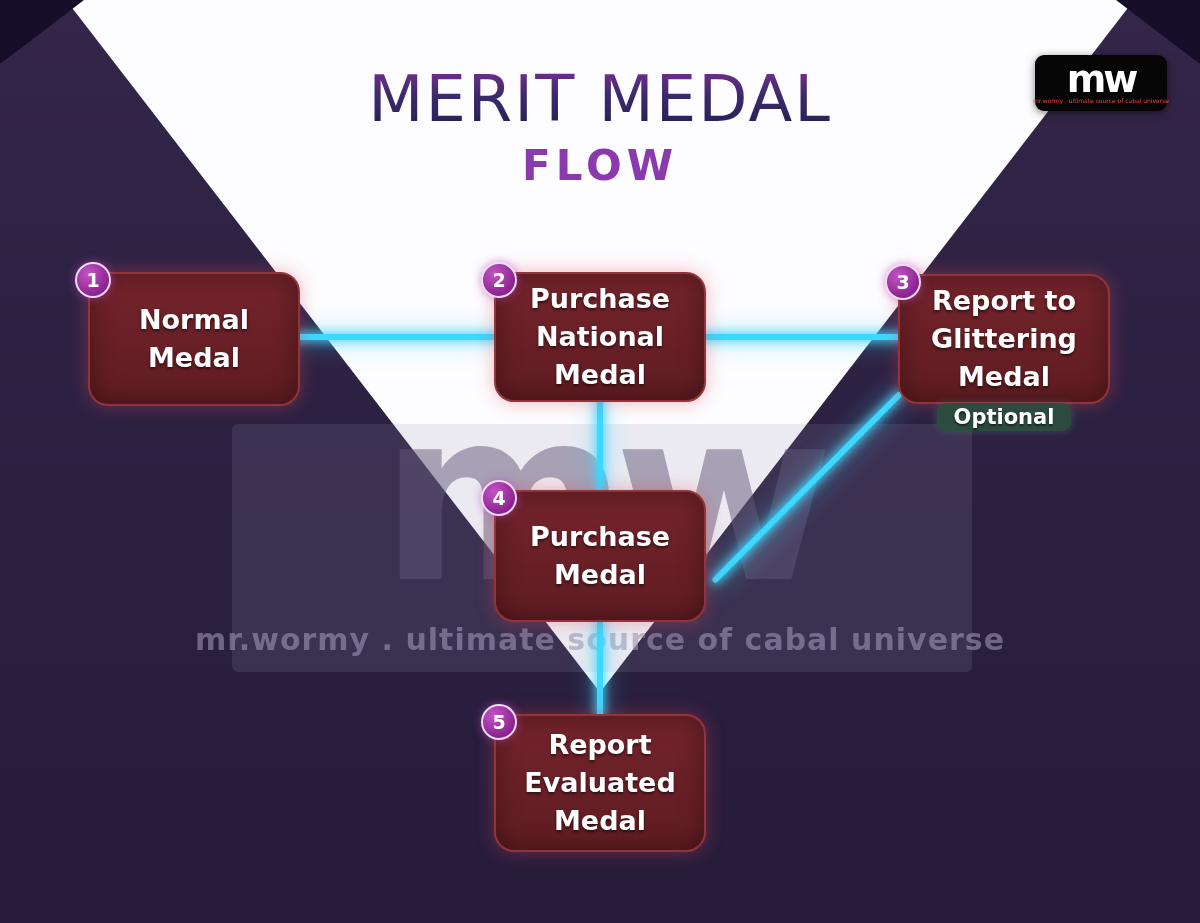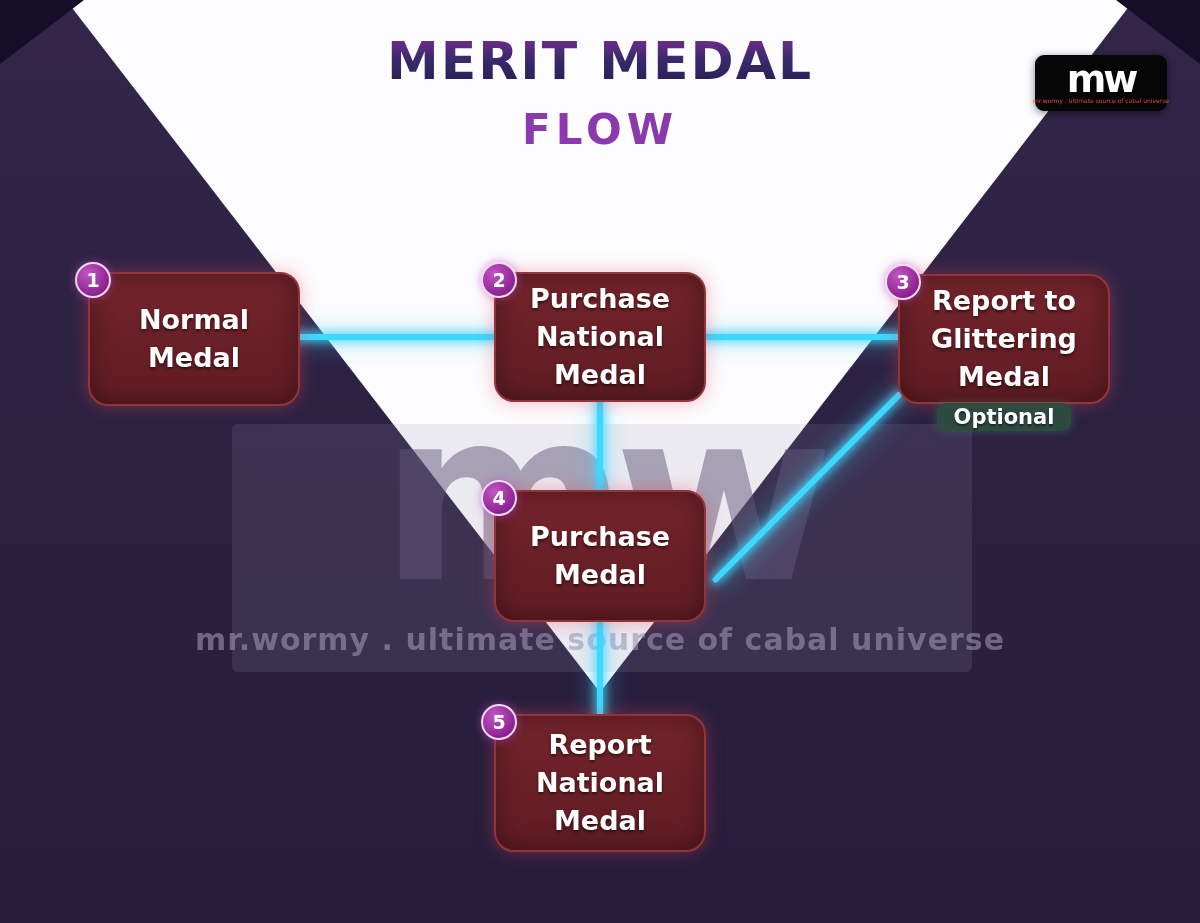--- a/index.html
+++ b/index.html
@@ -34,28 +34,29 @@
   }
   .wm-tagline {
     position:absolute; left:0; right:0; top:622px; text-align:center;
     font-weight:bold; font-size:30px; letter-spacing:1px;
     color:rgba(158,148,180,0.6); z-index:3;
   }
 
   
   .header { position:absolute; left:0; right:0; top:34px; text-align:center; z-index:6; }
   .title {
-    font-size:52px; font-weight:bold; letter-spacing:2px; line-height:1.05;
+    font-size:64px; font-weight:normal; letter-spacing:2px; line-height:1.05;
     background:linear-gradient(180deg,#7c2e93 0%, #3a2a6c 45%, #221e50 100%);
     -webkit-background-clip:text; background-clip:text;
     -webkit-text-fill-color:transparent; color:transparent;
     display:inline-block;
+    margin-top:32px;
   }
   .subtitle {
-    font-size:42px; font-weight:bold; letter-spacing:5px; color:#8a3aad; margin-top:16px;
+    font-size:42px; font-weight:bold; letter-spacing:5px; color:#8a3aad; margin-top:8px;
   }
 
   
   .logo-badge {
     position:absolute; right:33px; top:55px; width:132px; height:56px;
     background:#060606; border-radius:9px; z-index:7;
     display:flex; flex-direction:column; align-items:center; justify-content:center;
     box-shadow:0 2px 8px rgba(0,0,0,0.5);
   }
   .logo-mw { color:#ffffff; font-weight:bold; font-size:38px; line-height:36px; letter-spacing:-3px; }
@@ -147,17 +148,17 @@
 
   <div class="node" style="left:494px; top:490px; width:212px; height:132px;">
     <div class="num-badge">4</div>
     <div class="node-label">Purchase
 Medal</div>
   </div>
 
   <div class="node" style="left:494px; top:714px; width:212px; height:138px;">
     <div class="num-badge">5</div>
     <div class="node-label">Report
-National
+Evaluated
 Medal</div>
   </div>
 
 </div>
 
 </body></html>

